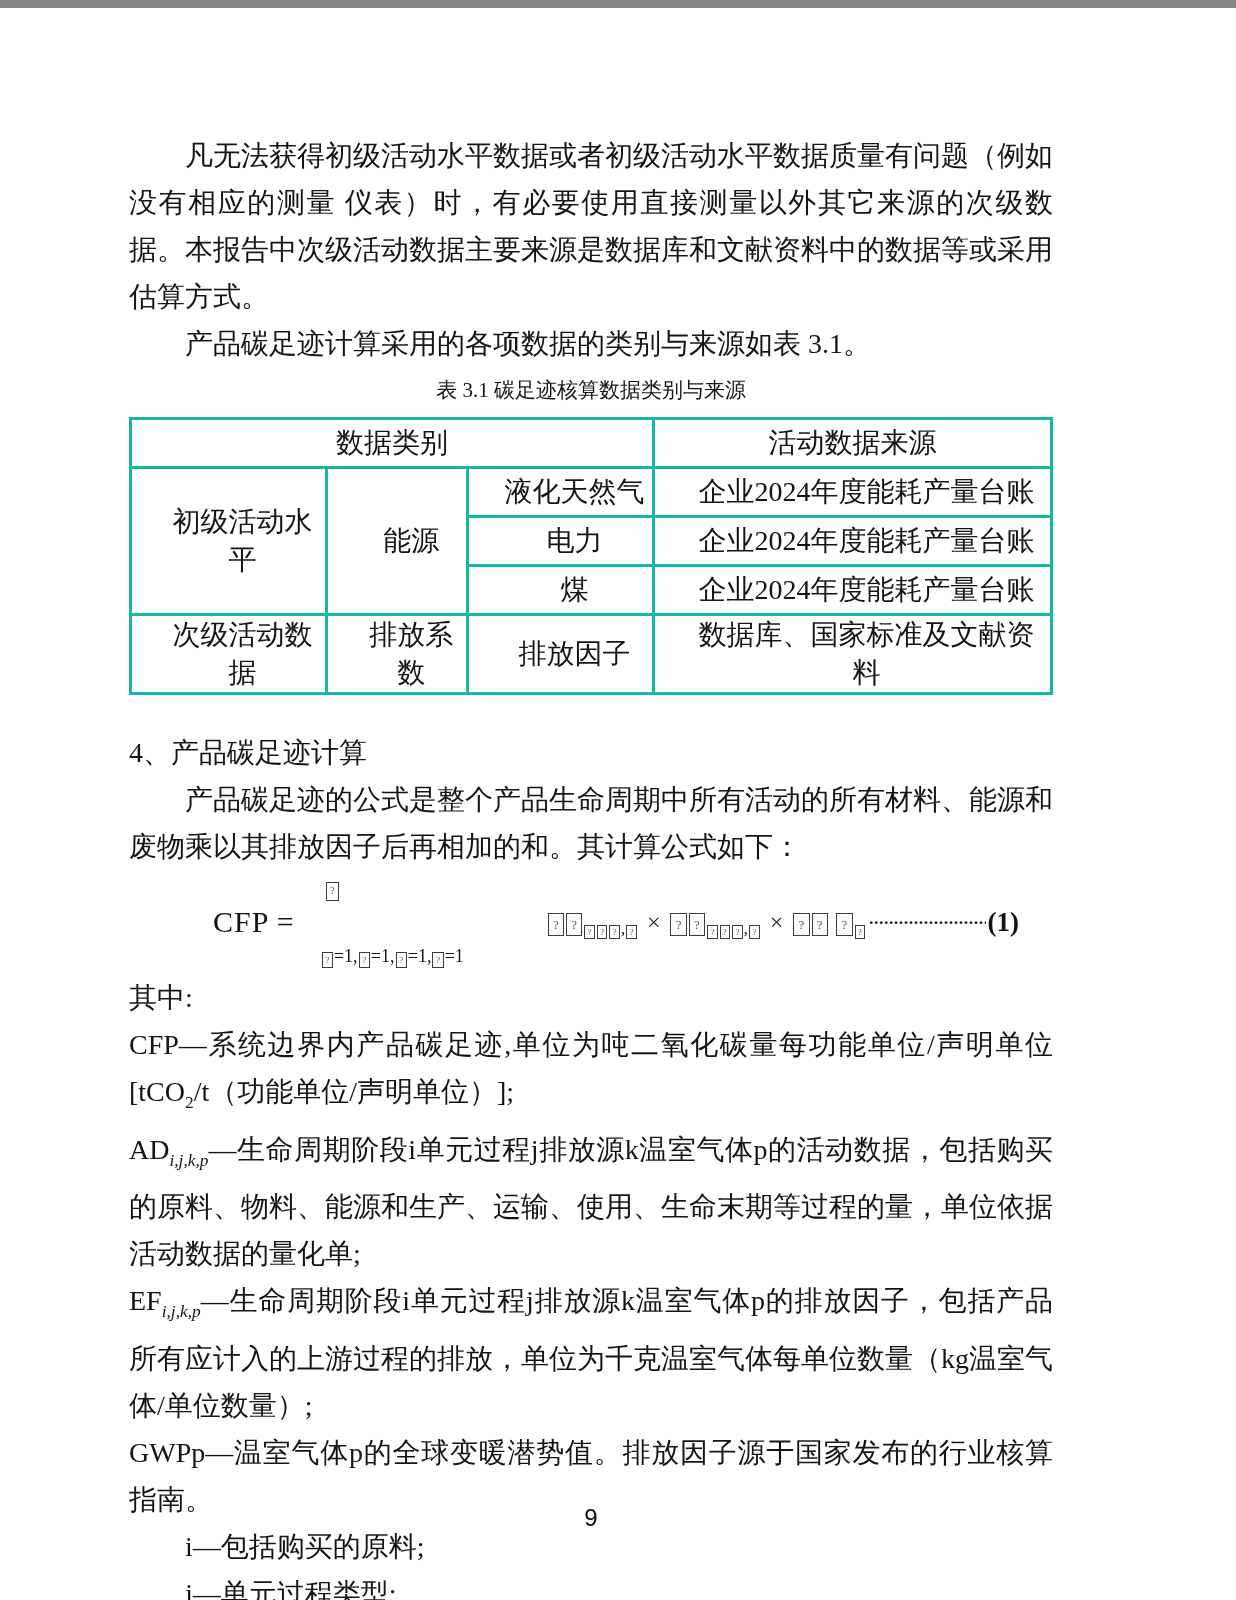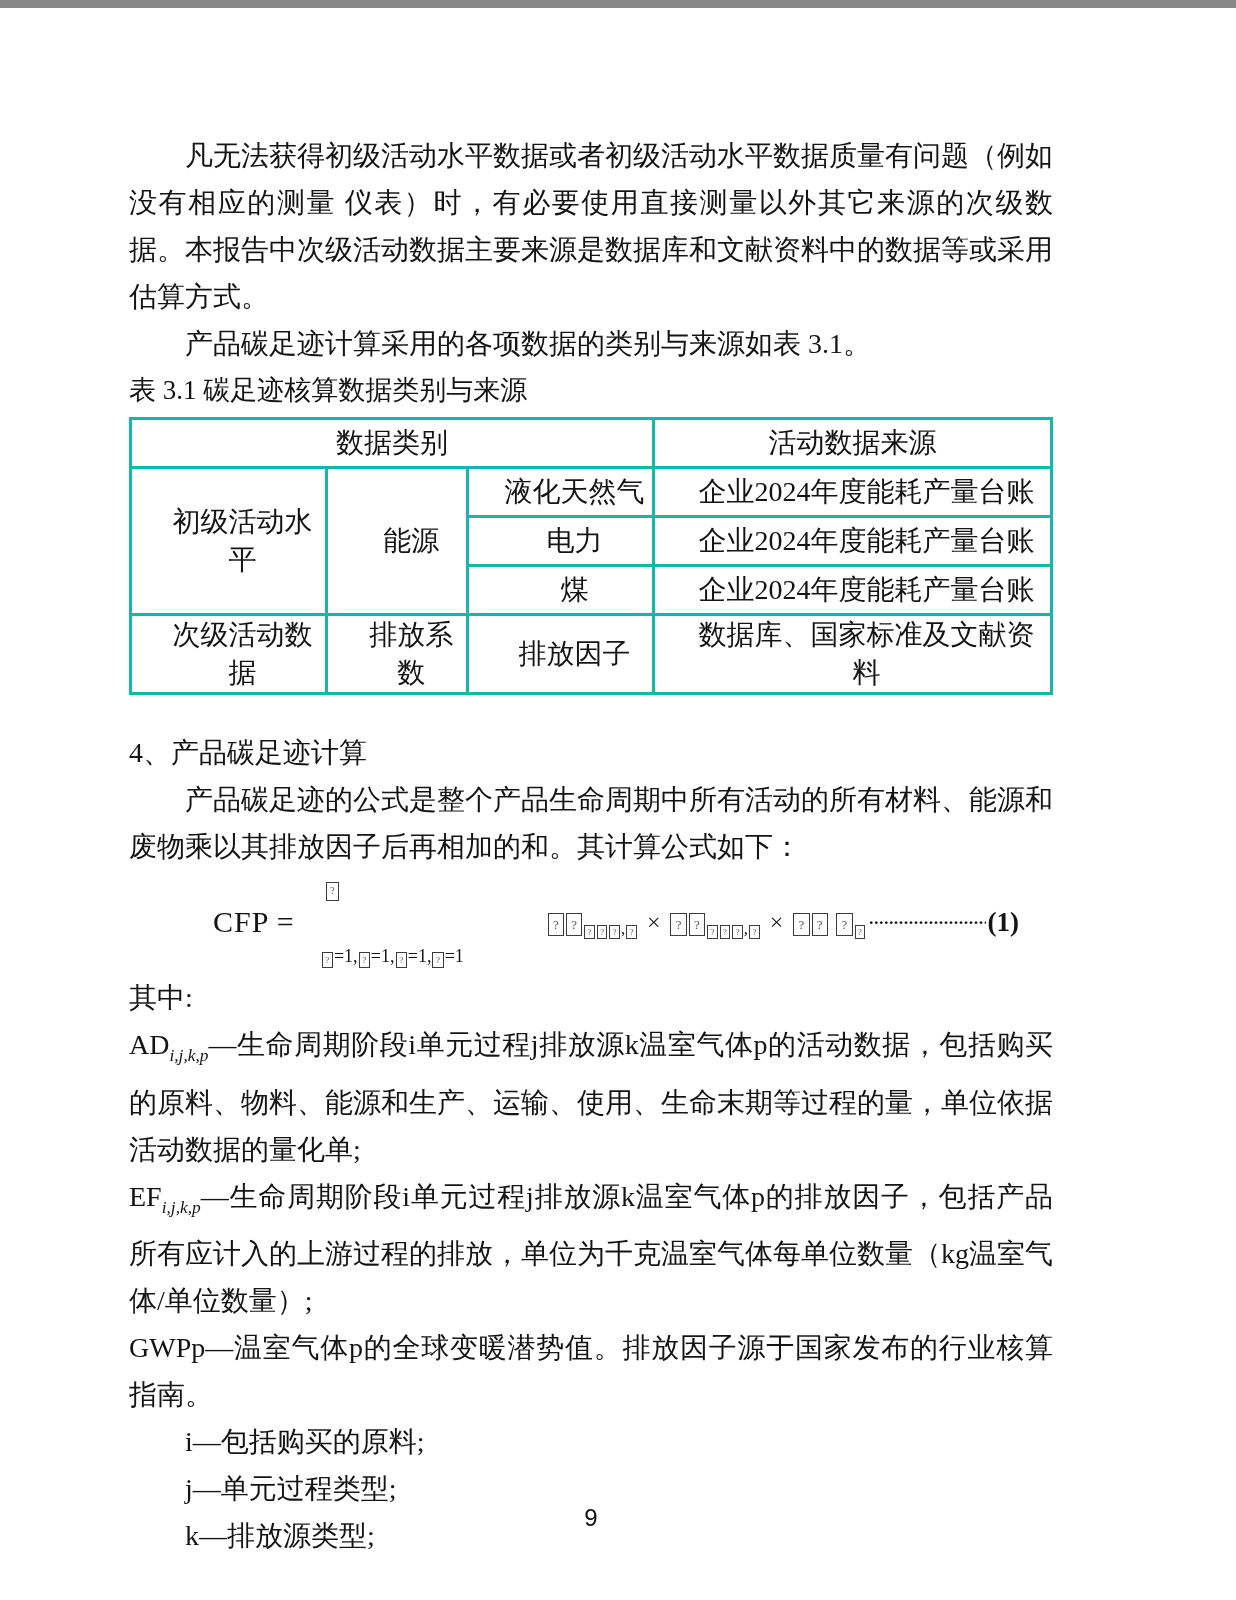--- a/index.html
+++ b/index.html
@@ -14,21 +14,21 @@
   }
   .content{
     position:absolute;
     top:124px;left:129px;
     width:924px;
   }
   p{margin:0;font-size:28px;line-height:47px;text-align:justify;}
   .indent{text-indent:2em;}
   .item{text-indent:2em;}
   .caption{
-    font-size:27px;line-height:42px;text-align:left;margin:2px 0 6px 0;
+    font-size:21px;line-height:42px;text-align:center;margin:2px 0 6px 0;
   }
   table.datatable{
     width:100%;
     border-collapse:collapse;
     table-layout:fixed;
     font-size:28px;
   }
   table.datatable td{
     border:3px solid #14b8a6;
     text-align:center;
@@ -160,20 +160,21 @@
       <span class="f-times">×</span>
       <span class="f-term"><span><span class="tofu">?</span><span class="tofu">?</span></span><sub><span class="tofu">?</span><span class="tofu">?</span><span class="tofu">?</span>,<span class="tofu">?</span></sub></span>
       <span class="f-times">×</span>
       <span class="f-term"><span><span class="tofu">?</span><span class="tofu">?</span> <span class="tofu">?</span></span><sub><span class="tofu">?</span></sub></span>
       <span class="f-dots">··············································································</span>
       <span class="f-num">(1)</span>
     </div>
 
     <p>其中:</p>
 
+    <p><span>CFP—系统边界内产品碳足迹,单位为吨二氧化碳量每功能单位/声明单位[tCO</span><sub class="s">2</sub><span>/t（功能单位/声明单位）];</span></p>
 
     <p><span>AD</span><sub class="ital">i,j,k,p</sub><span>—生命周期阶段i单元过程j排放源k温室气体p的活动数据，包括购买的原料、物料、能源和生产、运输、使用、生命末期等过程的量，单位依据活动数据的量化单;</span></p>
 
     <p><span>EF</span><sub class="ital">i,j,k,p</sub><span>—生命周期阶段i单元过程j排放源k温室气体p的排放因子，包括产品所有应计入的上游过程的排放，单位为千克温室气体每单位数量（kg温室气体/单位数量）;</span></p>
 
     <p>GWPp—温室气体p的全球变暖潜势值。排放因子源于国家发布的行业核算指南。</p>
 
     <p class="item">i—包括购买的原料;</p>
     <p class="item">j—单元过程类型;</p>
     <p class="item">k—排放源类型;</p>

